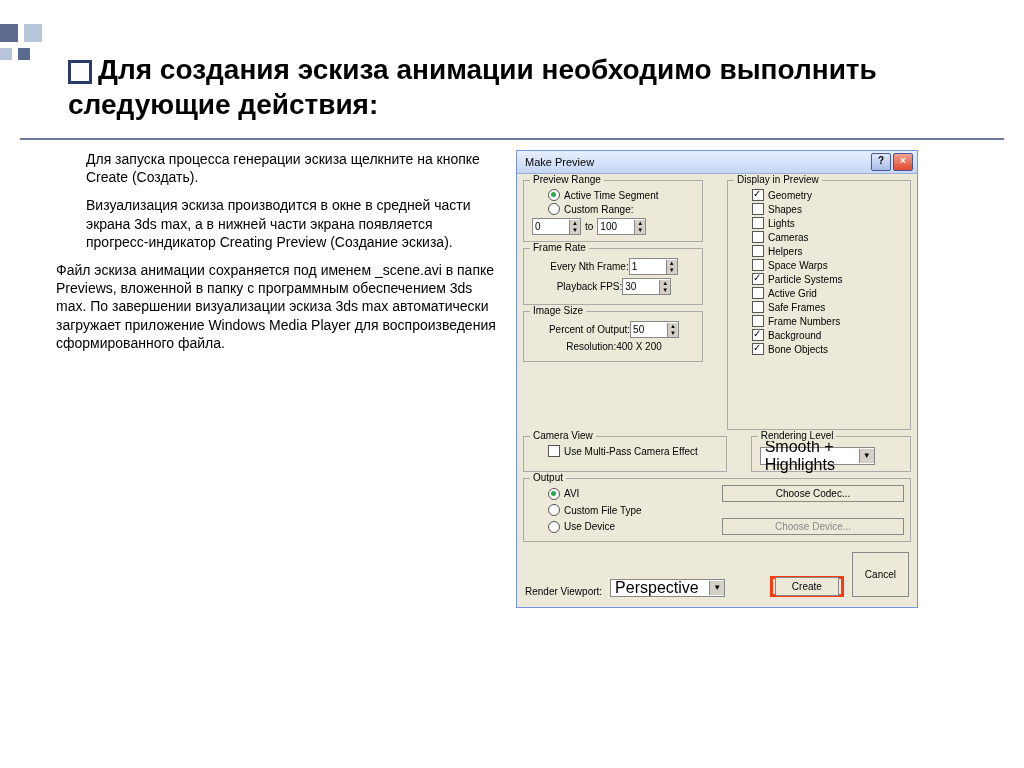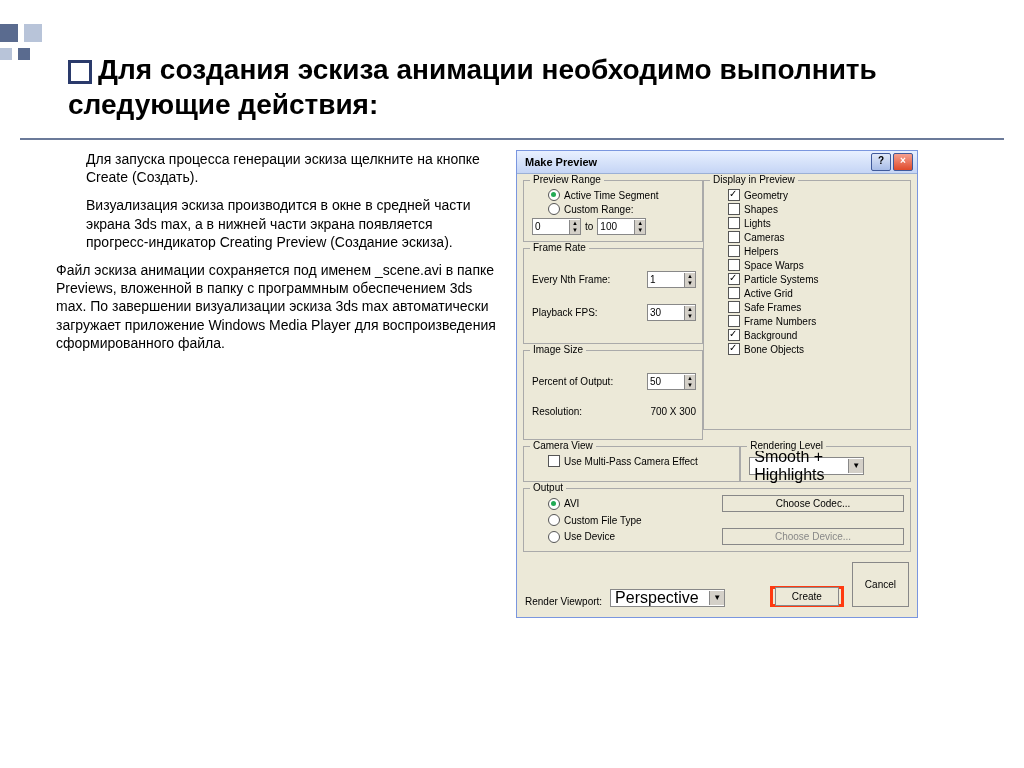--- a/index.html
+++ b/index.html
@@ -10,40 +10,40 @@
 .bullet-sq{display:inline-block;width:18px;height:18px;border:3px solid #2a3a6b;background:#fff;vertical-align:top;margin-right:6px;margin-top:8px}
 h1{font-size:28px;font-weight:bold;margin:12px;padding:40px 14px 4px 56px;line-height:1.25}
 .rule{border-top:2px solid #6b7a99;margin:6px 20px 0 20px}
 .content{display:flex;padding:10px 20px 0 56px}
 .left{width:440px;font-size:14px;line-height:1.3}
 .left p{margin:0 0 10px 0}
 .left .ind{padding-left:30px}
 .right{flex:1;padding-left:20px}
 .dlg{width:400px;background:#ece9d8;border:1px solid #7a96df;font-family:Tahoma,Arial,sans-serif;font-size:10px;color:#000}
 .titlebar{background:linear-gradient(#e8f0ff,#c5d5f5);height:22px;display:flex;align-items:center;padding:0 4px;border-bottom:1px solid #9bb0d6}
-.titlebar .ttl{font-weight:bold;flex:1;padding-left:4px;font-size:11px}
+.titlebar .ttl{font-weight:normal;flex:1;padding-left:4px;font-size:11px}
 .tbtns{display:flex;gap:2px}
 .tbtn{width:18px;height:16px;border:1px solid #405a9b;background:linear-gradient(#e0e8f8,#a8bde8);text-align:center;line-height:14px;font-size:10px;font-weight:bold;border-radius:2px}
 .tbtn.close{background:linear-gradient(#f5a090,#e04a2a);color:#fff}
 .dlg-body{padding:6px}
-.row2{display:flex;gap:0}
+.row2{display:flex;gap:24px}
 .fs{border:1px solid #aaa;padding:6px 6px 6px 8px;margin-bottom:6px;position:relative}
 .fs .lg{position:absolute;top:-7px;left:6px;background:#ece9d8;padding:0 3px;font-size:10px}
 .col-l{width:180px}
 .col-r{flex:1}
 .radio,.chk{display:flex;align-items:center;margin:2px 16px;gap:4px}
 .rdot{width:10px;height:10px;border:1px solid #555;border-radius:50%;background:#fff;position:relative}
 .rdot.on::after{content:"";position:absolute;width:5px;height:5px;background:#2a5;border-radius:50%;top:2px;left:2px}
 .cbox{width:10px;height:10px;border:1px solid #555;background:#fff;position:relative}
 .cbox.on::after{content:"✓";position:absolute;font-size:10px;line-height:9px;left:0;top:-1px;color:#000}
 .spin{display:inline-flex;align-items:center;border:1px solid #888;background:#fff;height:15px}
 .spin input{width:32px;border:none;font-size:10px;padding:0 2px;background:transparent}
 .spin .arr{width:11px;display:flex;flex-direction:column}
 .spin .arr span{height:7px;background:#d4d0c8;border-left:1px solid #888;font-size:6px;text-align:center;line-height:7px}
-.lblrow{display:flex;justify-content:space-between;align-items:center;margin:16px 0}
+.lblrow{display:flex;justify-content:center;align-items:center;margin:3px 0}
 .btn{background:#ece9d8;border:1px solid #888;padding:2px 10px;font-size:10px;text-align:center}
 .btn.wide{width:160px;margin-left:auto}
 .btn.dis{color:#888}
 .sel{border:1px solid #888;background:#fff;display:inline-flex;align-items:center;height:16px}
 .sel .sv{padding:0 4px;width:90px;font-size:16px}
 .sel .dd{width:14px;background:#d4d0c8;text-align:center;border-left:1px solid #888;font-size:8px;line-height:14px}
 .bottom{display:flex;align-items:flex-end;gap:8px;padding:4px 2px}
 .highlight{border:3px solid #ff3a10;padding:2px;display:inline-block}
 </style>
 </head>
@@ -141,21 +141,21 @@
                     <span class="spin">
                       <input value="50" style="">
                       <span class="arr">
                         <span>▲</span>
                         <span>▼</span>
                       </span>
                     </span>
                   </div>
                 <div class="lblrow">
                     <span>Resolution:</span>
-                    <span>700  X  300</span>
+                    <span>400  X  200</span>
                   </div>
               </div>
             </div>
 
             <div class="col-r">
               <div class="fs" style="height:236px">
                 <span class="lg">Display in Preview</span>
                 <div class="chk">
                     <span class="cbox on"></span>
                     <span>Geometry</span>

